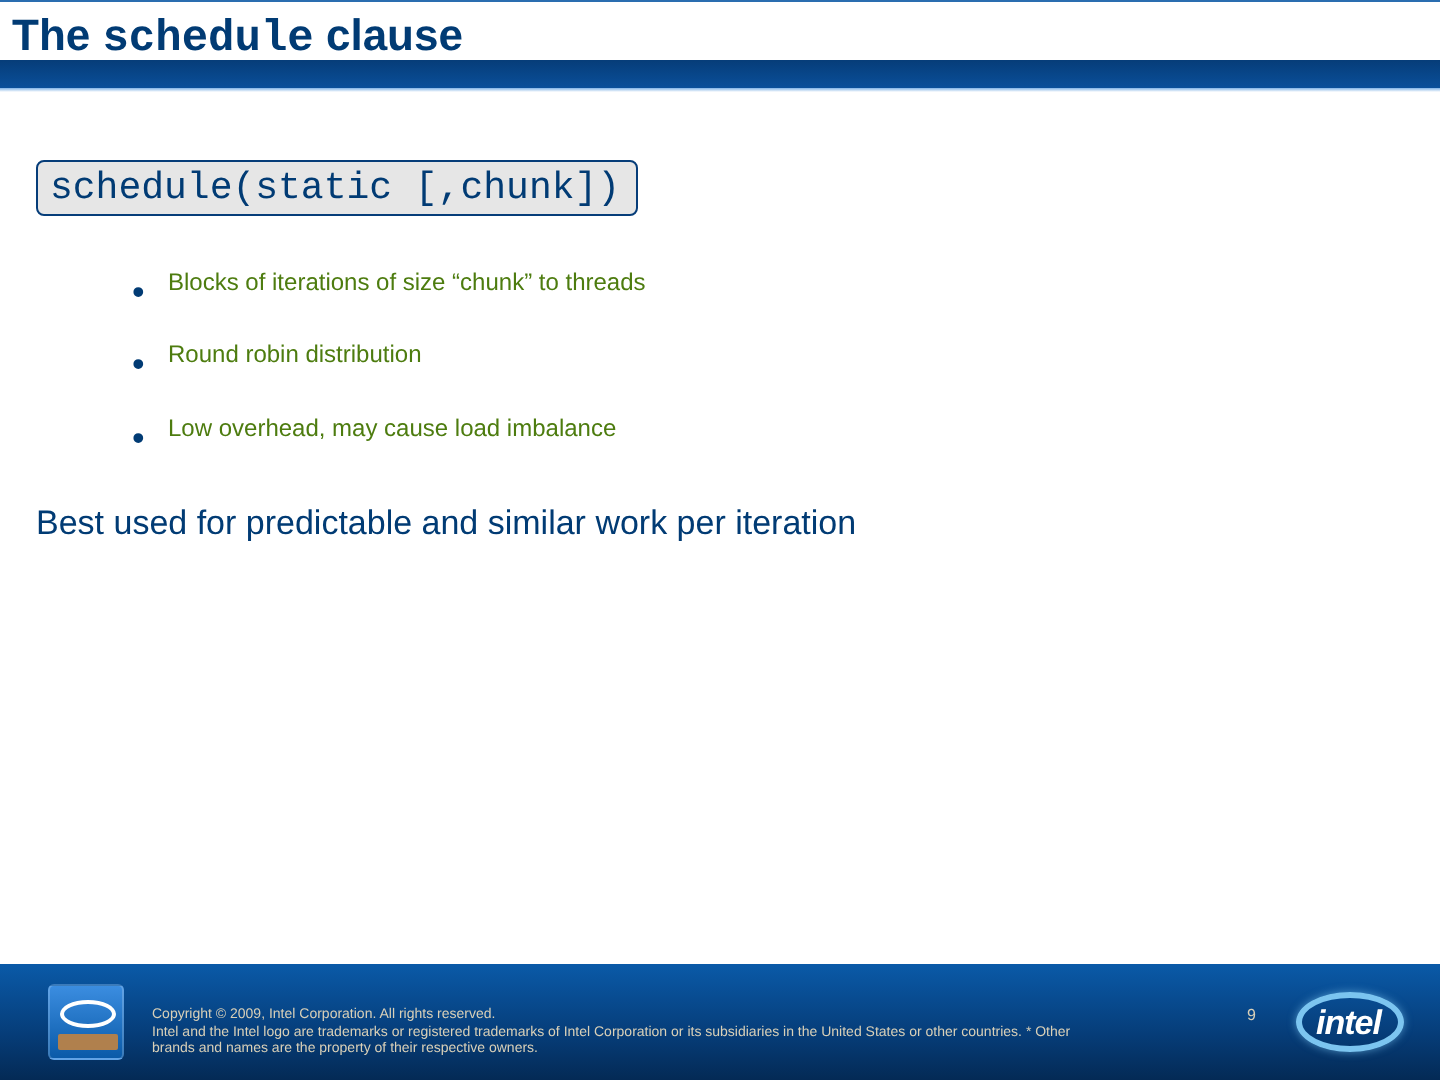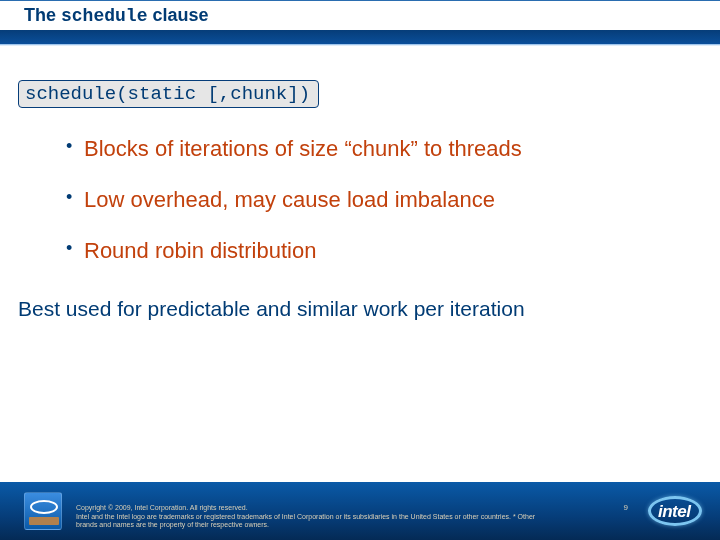--- a/index.html
+++ b/index.html
@@ -4,22 +4,22 @@
 <style>
   * { margin: 0; padding: 0; box-sizing: border-box; }
   html, body { width: 720px; height: 540px; overflow: hidden; font-family: Verdana, Geneva, sans-serif; background: #fff; }
   .slide { width: 720px; height: 540px; position: relative; background: #ffffff; }
   .title-bar {
     position: absolute; top: 0; left: 0; width: 720px; height: 44px;
     background: linear-gradient(to bottom, #ffffff 0%, #ffffff 68%, #063d79 68%, #0a4f9a 100%);
     border-top: 1px solid #2a6db0;
   }
   .title-text {
-    position: absolute; top: 4px; left: 24px;
-    font-size: 18px; font-weight: bold; color: #013b74;
+    position: absolute; top: 4px; left: 6px;
+    font-size: 22px; font-weight: bold; color: #013b74;
   }
   .title-text .code { font-family: "Courier New", Courier, monospace; font-weight: bold; }
   .divider-line {
     position: absolute; top: 44px; left: 0; width: 720px; height: 2px;
     background: linear-gradient(to bottom, #7fb2e6 0%, #ffffff 100%);
   }
   .content { position: absolute; top: 80px; left: 18px; width: 680px; color: #013b74; }
   .code-box {
     display: inline-block;
     font-family: "Courier New", Courier, monospace;
@@ -27,29 +27,29 @@
     background: #e6e6e6;
     border: 1px solid #063d79;
     border-radius: 4px;
     padding: 2px 8px 2px 6px;
     color: #013b74;
     margin-bottom: 6px;
   }
   .bullets { margin-left: 48px; margin-top: 6px; }
   .bullets li {
     list-style: none; position: relative;
-    font-size: 22px; color: #c2410c; line-height: 1.45;
+    font-size: 12px; color: #4d7c0f; line-height: 1.45;
     padding-left: 18px;
     margin-top: 19px;
   }
   .bullets li::before {
     content: "•"; position: absolute; left: 0; top: 0; color: #013b74; font-size: 18px;
   }
   .paragraph {
-    margin-top: 28px; font-size: 21px; color: #013b74; line-height: 1.3;
+    margin-top: 28px; font-size: 17px; color: #013b74; line-height: 1.3;
     padding-left: 0; text-indent: 0;
   }
   .paragraph .indent-wrap { display: block; padding-left: 26px; text-indent: -26px; max-width: 560px; }
   .footer-bar {
     position: absolute; bottom: 0; left: 0; width: 720px; height: 58px;
     background: linear-gradient(to bottom, #0a5aa8 0%, #063d79 60%, #042a55 100%);
   }
   .footer-badge {
     position: absolute; left: 24px; bottom: 10px; width: 38px; height: 38px;
     background: linear-gradient(to bottom, #3b8de0 0%, #0a5aa8 100%);
@@ -92,22 +92,22 @@
     <div class="title-text">
       <span>The </span><span class="code">schedule</span><span> clause</span>
     </div>
   </div>
   <div class="divider-line"></div>
 
   <div class="content">
     <div class="code-box">schedule(static [,chunk])</div>
     <ul class="bullets">
       <li>Blocks of iterations of size “chunk” to threads</li>
+      <li>Round robin distribution</li>
       <li>Low overhead, may cause load imbalance</li>
-      <li>Round robin distribution</li>
     </ul>
     <div class="paragraph">
       <span class="indent-wrap">Best used for predictable and similar work per iteration</span>
     </div>
   </div>
 
   <div class="footer-bar">
     <div class="footer-badge">
       <div class="oval"></div>
       <div class="stripe"></div>

